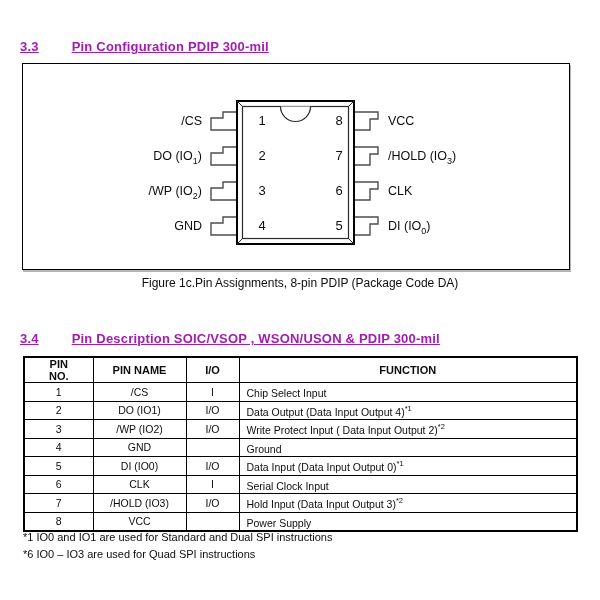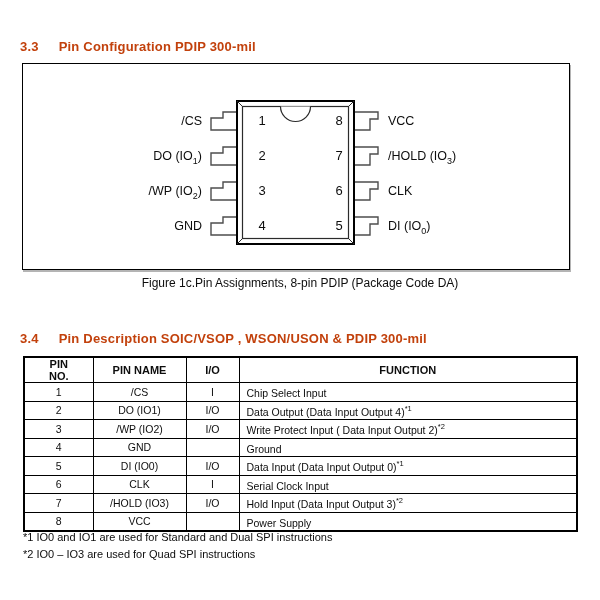--- a/index.html
+++ b/index.html
@@ -2,22 +2,22 @@
 <html><head>
 <meta charset="utf-8">
 <style>
   html,body{margin:0;padding:0;}
   body{
     width:600px;height:600px;position:relative;background:#ffffff;
     font-family:"Liberation Sans","DejaVu Sans",sans-serif;color:#111;
     overflow:hidden;
   }
   .sec-heading{
-    position:absolute;left:20px;display:flex;gap:20px;
-    font-size:13px;font-weight:bold;color:#c2410c;letter-spacing:.2px;
+    position:absolute;left:20px;display:flex;gap:33px;
+    font-size:13px;font-weight:bold;color:#a21caf;letter-spacing:.2px;text-decoration:underline;
   }
   #sec33{top:39px;}
   #sec34{top:331px;}
   .figure-box{
     position:absolute;left:22px;top:63px;width:548px;height:207px;
     border:1.5px solid #000;background:#fff;
     box-shadow:1px 2px 0 #b4b4b4;
     box-sizing:border-box;
   }
   .figure-box svg{position:absolute;left:0;top:0;}
@@ -192,15 +192,15 @@
       <tr>
         <td>8</td>
         <td>VCC</td>
         <td></td>
         <td class="fn"><span>Power Supply</span><sup></sup></td>
       </tr>
     </tbody>
   </table>
 
   <div class="footnote" id="fn1">*1 IO0 and IO1 are used for Standard and Dual SPI instructions</div>
-  <div class="footnote" id="fn2">*2 IO0 – IO3 are used for Quad SPI instructions</div>
+  <div class="footnote" id="fn2">*6 IO0 – IO3 are used for Quad SPI instructions</div>
 
 </div>
 
 </body></html>

